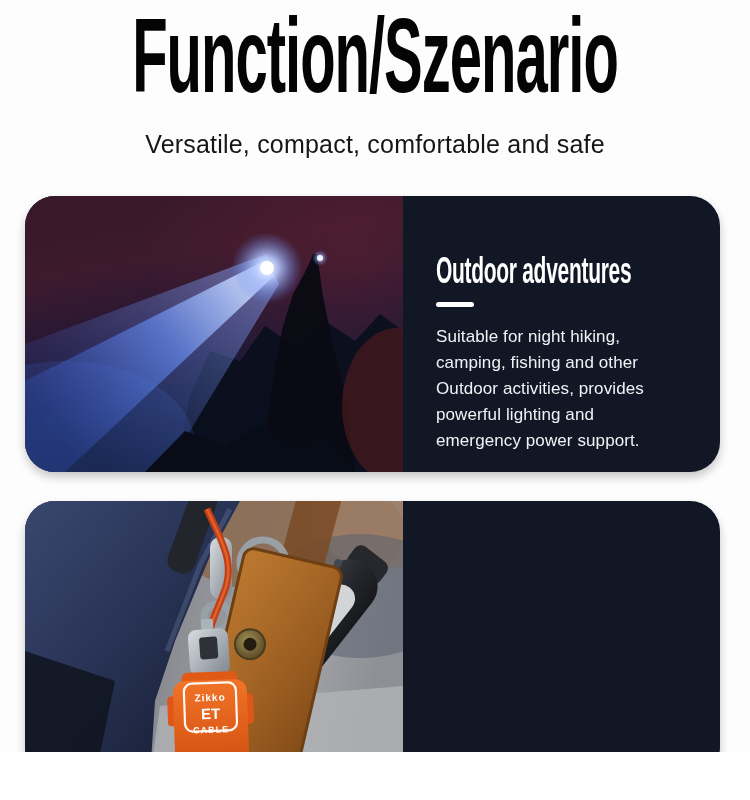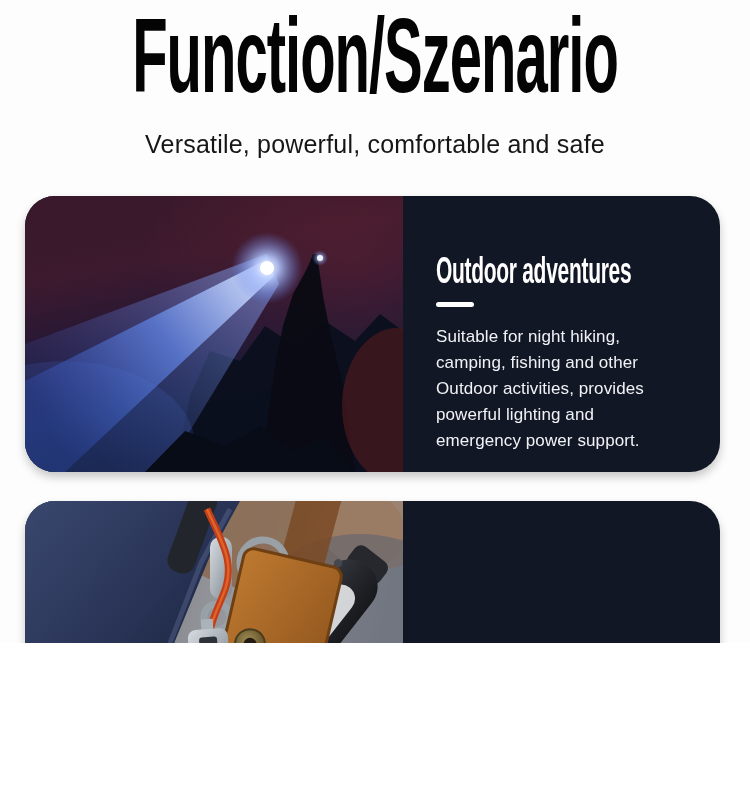--- a/index.html
+++ b/index.html
@@ -1,20 +1,20 @@
 <!DOCTYPE html>
 <html><head>
 <meta charset="utf-8">
 <style>
   * { margin: 0; padding: 0; box-sizing: border-box; }
   html, body { background: #ffffff; }
   .page {
     position: relative;
     width: 750px;
-    height: 643px;
+    height: 752px;
     background: #fdfdfd;
     overflow: hidden;
     font-family: "Liberation Sans", sans-serif;
   }
 
   
   .hero { text-align: center; }
   .title-wrap {
     height: 92px;
     margin-top: 16px;
@@ -98,21 +98,21 @@
 </style>
 </head>
 <body>
 
 <div class="page">
 
   <div class="hero">
     <div class="title-wrap">
       <span class="title-text">Function/Szenario</span>
     </div>
-    <div class="subtitle">Versatile, powerful, comfortable and safe</div>
+    <div class="subtitle">Versatile, compact, comfortable and safe</div>
   </div>
 
   <section class="card card-1">
     <div class="photo">
       <svg viewBox="0 0 378 276" preserveAspectRatio="none">
         <defs>
           <linearGradient id="sky1" x1="0" y1="0" x2="0.25" y2="1">
             <stop offset="0" stop-color="#38182a"></stop>
             <stop offset="0.3" stop-color="#3d1a2e"></stop>
             <stop offset="0.55" stop-color="#241735"></stop>

